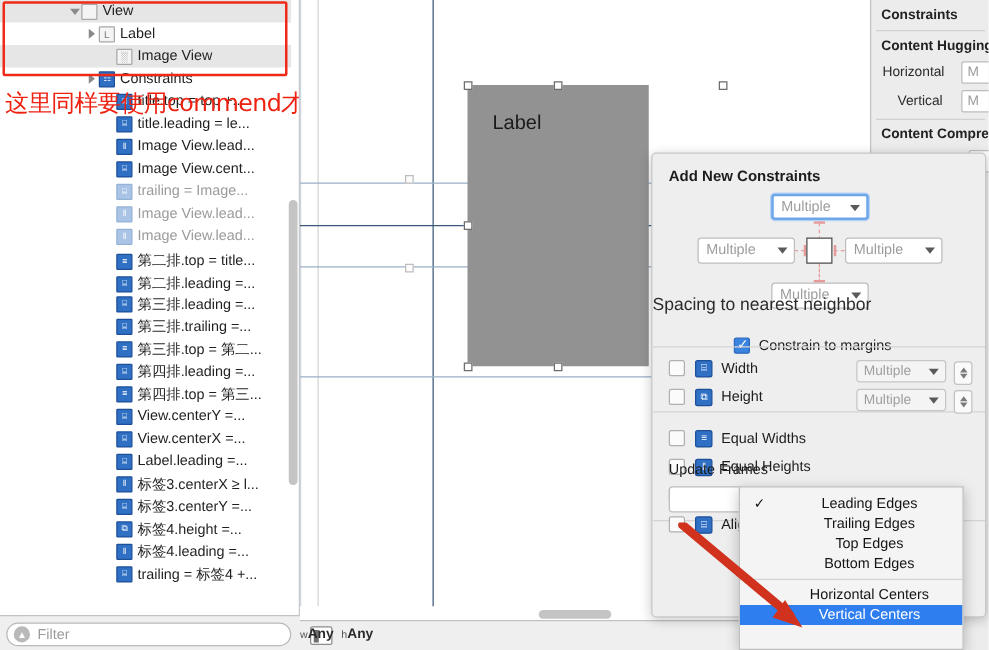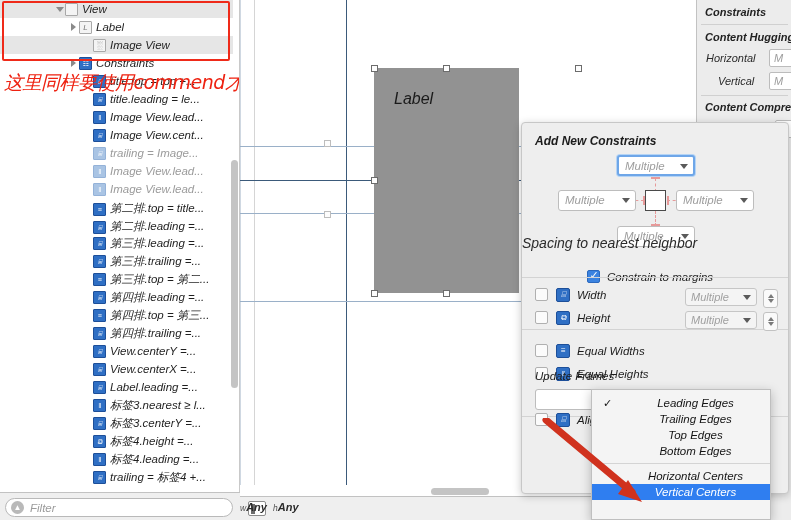--- a/index.html
+++ b/index.html
@@ -2,21 +2,21 @@
 <html><head>
 <meta charset="utf-8">
 <style>
   * { box-sizing: border-box; margin: 0; padding: 0; }
   html, body {
     width: 791px; height: 520px;
     font-family: "Liberation Sans", "DejaVu Sans", sans-serif;
     overflow: hidden;
     background: #ffffff;
   }
-  #root { position: relative; width: 791px; height: 364px; font-style: italic; }
+  #root { position: relative; width: 791px; height: 364px; }
 
   
   .outline-panel {
     position: absolute; left: 0; top: 0; width: 233px; height: 492px;
     background: #ffffff; overflow: hidden;
   }
   .outline-rows { position: absolute; left: 0; top: 0; width: 233px; }
   .orow {
     position: relative; height: 18px; display: flex; align-items: center;
     font-size: 11.5px; color: #1f1f1f; white-space: nowrap;
@@ -362,41 +362,36 @@
           <span class="olabel">第四排.leading =...</span>
         </div>
         <div class="orow" style="padding-left: 82px;">
           <span class="disc"></span>
           <span class="oicon blue">≡</span>
           <span class="olabel">第四排.top = 第三...</span>
         </div>
         <div class="orow" style="padding-left: 82px;">
           <span class="disc"></span>
           <span class="oicon blue">⌸</span>
-          <span class="olabel">第四排.trailing =...</span>
-        </div>
-        <div class="orow" style="padding-left: 82px;">
-          <span class="disc"></span>
-          <span class="oicon blue">⌸</span>
           <span class="olabel">View.centerY =...</span>
         </div>
         <div class="orow" style="padding-left: 82px;">
           <span class="disc"></span>
           <span class="oicon blue">⌸</span>
           <span class="olabel">View.centerX =...</span>
         </div>
         <div class="orow" style="padding-left: 82px;">
           <span class="disc"></span>
           <span class="oicon blue">⌸</span>
           <span class="olabel">Label.leading =...</span>
         </div>
         <div class="orow" style="padding-left: 82px;">
           <span class="disc"></span>
           <span class="oicon blue">‖</span>
-          <span class="olabel">标签3.nearest ≥ l...</span>
+          <span class="olabel">标签3.centerX ≥ l...</span>
         </div>
         <div class="orow" style="padding-left: 82px;">
           <span class="disc"></span>
           <span class="oicon blue">⌸</span>
           <span class="olabel">标签3.centerY =...</span>
         </div>
         <div class="orow" style="padding-left: 82px;">
           <span class="disc"></span>
           <span class="oicon blue">⧉</span>
           <span class="olabel">标签4.height =...</span>

